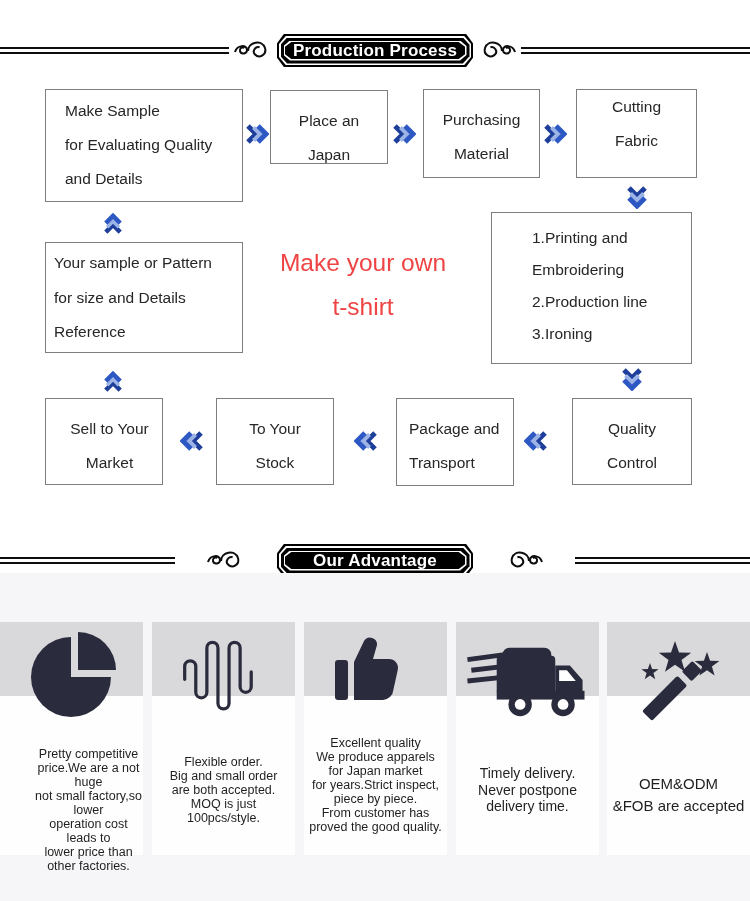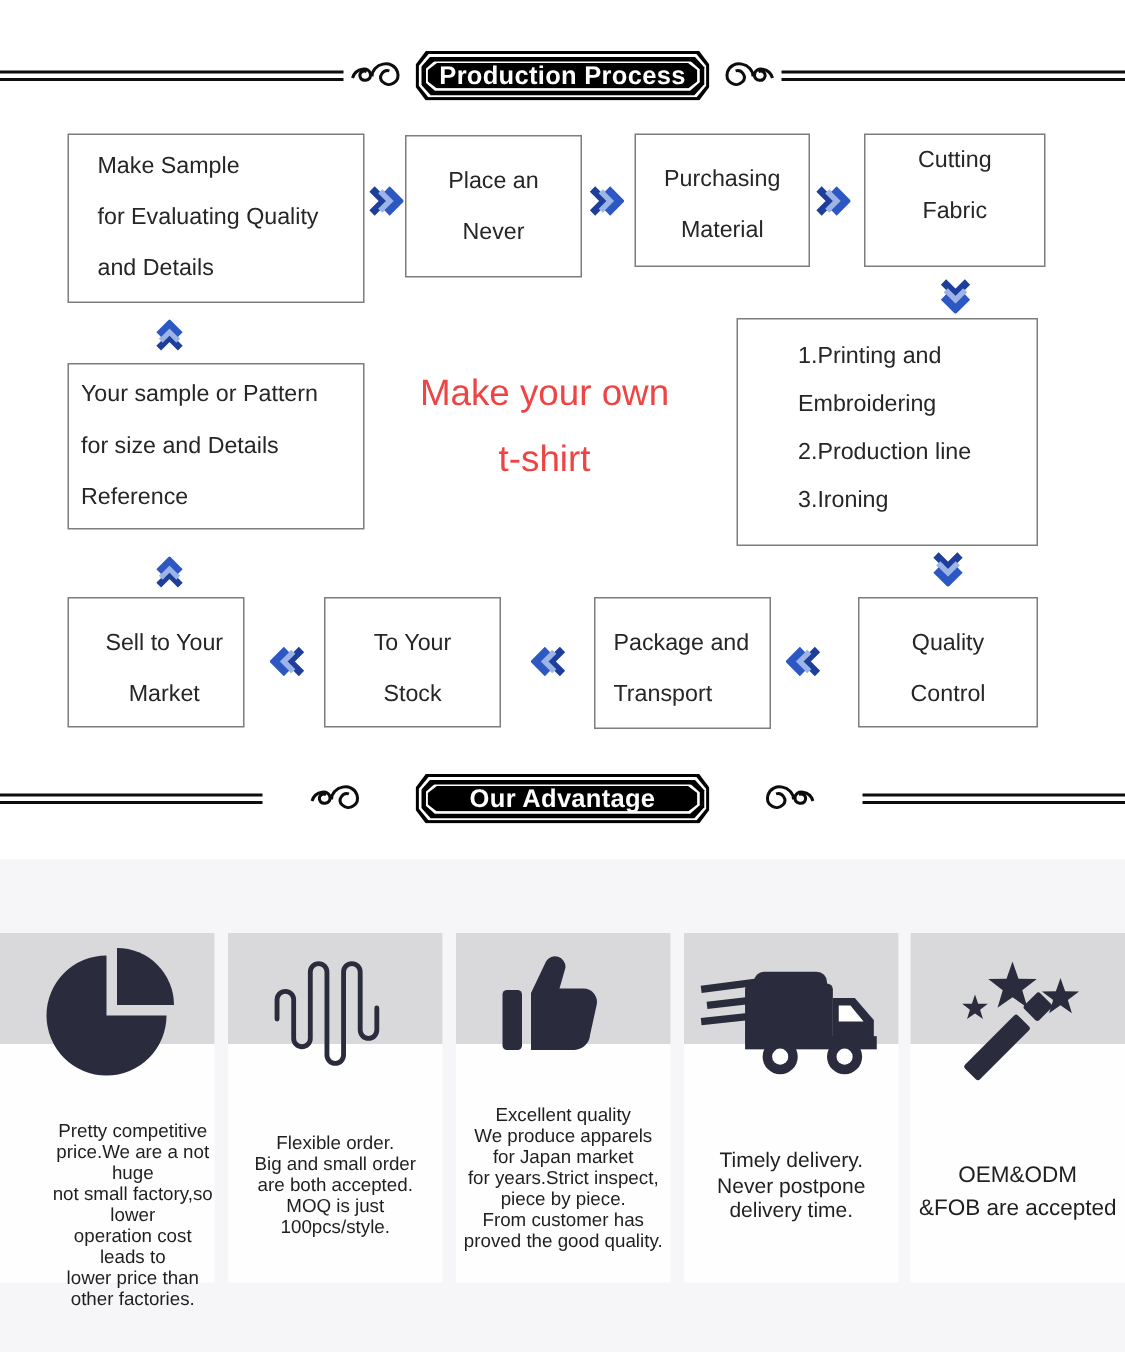--- a/index.html
+++ b/index.html
@@ -76,23 +76,23 @@
   </div>
 
   <span class="arr" style="left:245px; top:106px;">
     <svg width="24" height="20" viewBox="0 0 24 20">
       <path d="M3 2 L11 10 L3 18" stroke="#1d3e9a" stroke-width="5" fill="none"></path>
       <path d="M8.5 3.5 L15 10 L8.5 16.5" stroke="#9db4e6" stroke-width="4" fill="none"></path>
       <path d="M13 2 L21 10 L13 18" stroke="#2d58c4" stroke-width="5" fill="none"></path>
     </svg>
   </span>
 
-  <div class="fbox ta-c" style="left:270px; top:74px; width:118px; height:95px; padding-top:13px; line-height:34px;">
+  <div class="fbox ta-c" style="left:270px; top:74px; width:118px; height:74px; padding-top:13px; line-height:34px;">
     <div class="bl">Place an</div>
-    <div class="bl">Never</div>
+    <div class="bl">Japan</div>
   </div>
 
   <span class="arr" style="left:392px; top:106px;">
     <svg width="24" height="20" viewBox="0 0 24 20">
       <path d="M3 2 L11 10 L3 18" stroke="#1d3e9a" stroke-width="5" fill="none"></path>
       <path d="M8.5 3.5 L15 10 L8.5 16.5" stroke="#9db4e6" stroke-width="4" fill="none"></path>
       <path d="M13 2 L21 10 L13 18" stroke="#2d58c4" stroke-width="5" fill="none"></path>
     </svg>
   </span>
 
@@ -201,21 +201,21 @@
       <path d="M8.5 3.5 L15 10 L8.5 16.5" stroke="#9db4e6" stroke-width="4" fill="none"></path>
       <path d="M13 2 L21 10 L13 18" stroke="#2d58c4" stroke-width="5" fill="none"></path>
     </svg>
   </span>
 
   <div class="fbox ta-c" style="left:572px; top:382px; width:120px; height:87px; padding-top:13px; line-height:34px;">
     <div class="bl">Quality</div>
     <div class="bl">Control</div>
   </div>
 
-  <div class="banner" style="top:500px;gap:27px;">
+  <div class="banner" style="top:528px;gap:27px;">
     <div class="bline"></div>
     <svg class="orn" viewBox="0 0 38 24">
       <path d="M1 13 c2 -7 12 -8 12 -2 c0 4 -6 5 -7 1 c-0.6 -2.6 2 -4.4 4.4 -3.2" fill="none" stroke="#0d0d0d" stroke-width="2"></path>
       <path d="M14 12 c0 -9 14 -12 17 -3 c2 6.5 -5.5 11 -10 6.5 c-3.2 -3.2 0.4 -8.6 4.6 -7.2" fill="none" stroke="#0d0d0d" stroke-width="2"></path>
     </svg>
     <div class="plq">
       <div class="pl pl1"></div>
         <div class="pl pl2"></div>
         <div class="pl pl3"></div>
       <div class="pl pl4"></div>

